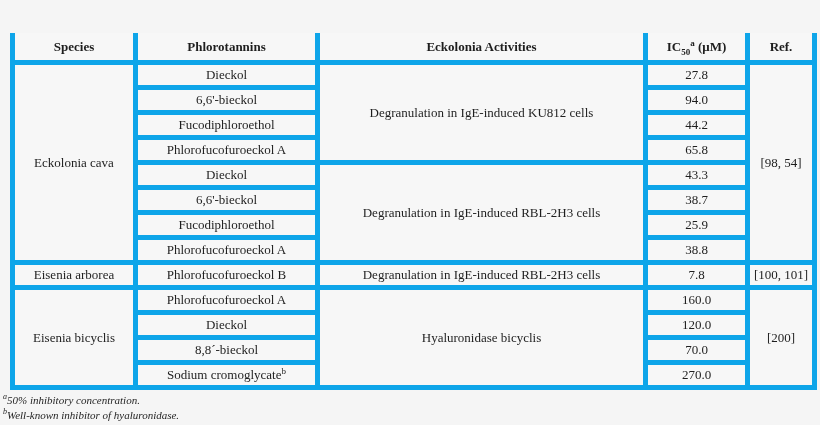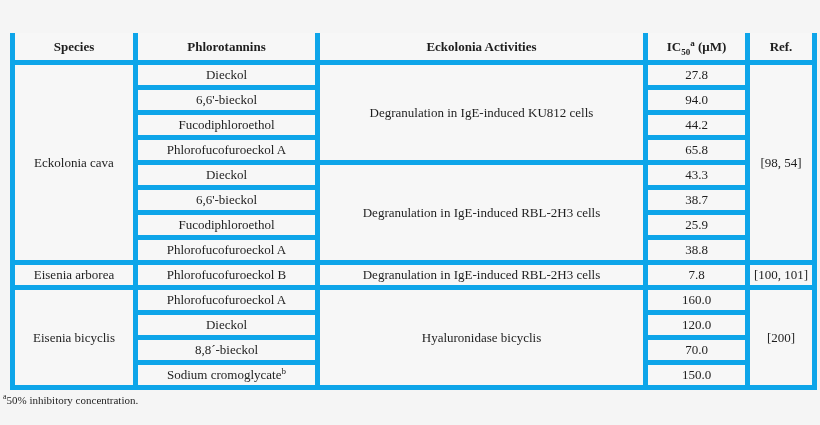--- a/index.html
+++ b/index.html
@@ -38,20 +38,21 @@
     font-weight: bold;
   }
   .data-table tbody tr { height: 25px; }
   .data-table td.species { }
   sup, sub { font-size: 9px; line-height: 0; }
   .footnotes {
     margin: 3px 0 0 -7px;
     font-size: 11px;
     line-height: 1.32;
     color: #1e1e1e;
+    font-style: italic;
   }
   .footnotes sup { font-size: 8px; }
 </style>
 </head>
 <body>
 
 <div class="page">
   <table class="data-table">
     <colgroup>
       <col style="width:123px">
@@ -127,21 +128,22 @@
       <tr>
         <td>Dieckol</td>
         <td>120.0</td>
       </tr>
       <tr>
         <td>8,8´-bieckol</td>
         <td>70.0</td>
       </tr>
       <tr>
         <td><span>Sodium cromoglycate</span><sup>b</sup></td>
-        <td>150.0</td>
+        <td>270.0</td>
       </tr>
     </tbody>
   </table>
 
   <div class="footnotes">
     <div><sup>a</sup><span>50% inhibitory concentration.</span></div>
+    <div><sup>b</sup><span>Well-known inhibitor of hyaluronidase.</span></div>
   </div>
 </div>
 
 </body></html>

